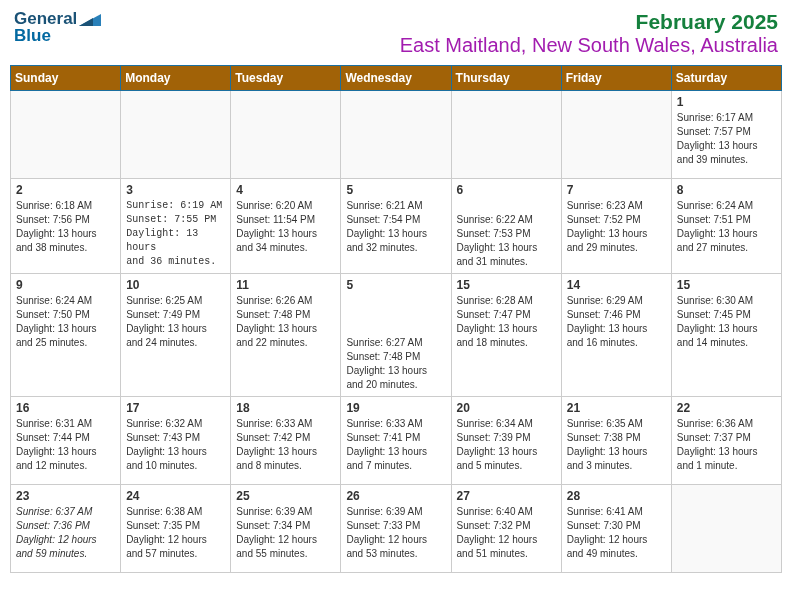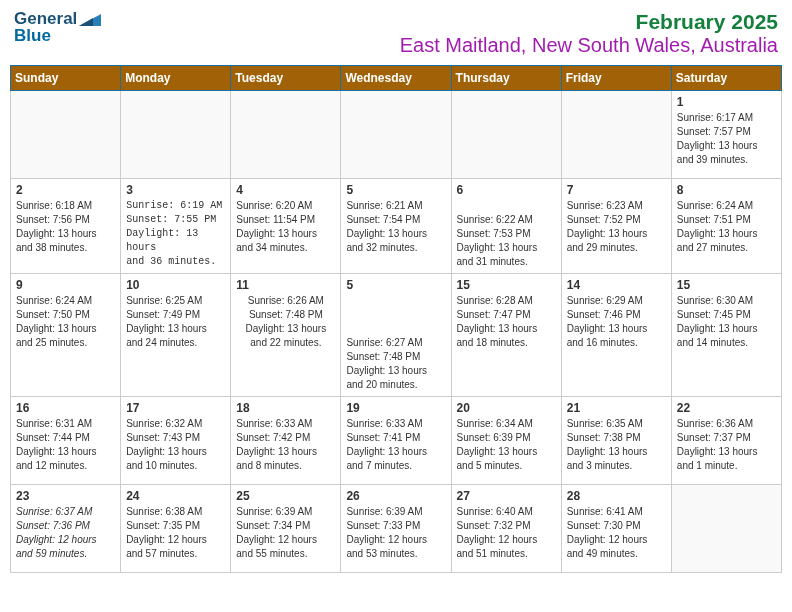--- a/index.html
+++ b/index.html
@@ -186,21 +186,21 @@
         </td>
         <td>
           <span class="day-num">10</span>
           <div class="day-info" style="white-space: pre-line;">Sunrise: 6:25 AM
 Sunset: 7:49 PM
 Daylight: 13 hours
 and 24 minutes.</div>
         </td>
         <td>
           <span class="day-num">11</span>
-          <div class="day-info" style="white-space: pre-line; text-align: center;">Sunrise: 6:26 AM
+          <div class="day-info" style="white-space: pre-line;">Sunrise: 6:26 AM
 Sunset: 7:48 PM
 Daylight: 13 hours
 and 22 minutes.</div>
         </td>
         <td>
           <span class="day-num">5</span>
           <div class="day-info" style="white-space: pre-line; margin-top: 44px;">Sunrise: 6:27 AM
 Sunset: 7:48 PM
 Daylight: 13 hours
 and 20 minutes.</div>
@@ -252,21 +252,21 @@
         <td>
           <span class="day-num">19</span>
           <div class="day-info" style="white-space: pre-line;">Sunrise: 6:33 AM
 Sunset: 7:41 PM
 Daylight: 13 hours
 and 7 minutes.</div>
         </td>
         <td>
           <span class="day-num">20</span>
           <div class="day-info" style="white-space: pre-line;">Sunrise: 6:34 AM
-Sunset: 6:39 PM
+Sunset: 7:39 PM
 Daylight: 13 hours
 and 5 minutes.</div>
         </td>
         <td>
           <span class="day-num">21</span>
           <div class="day-info" style="white-space: pre-line;">Sunrise: 6:35 AM
 Sunset: 7:38 PM
 Daylight: 13 hours
 and 3 minutes.</div>
         </td>

